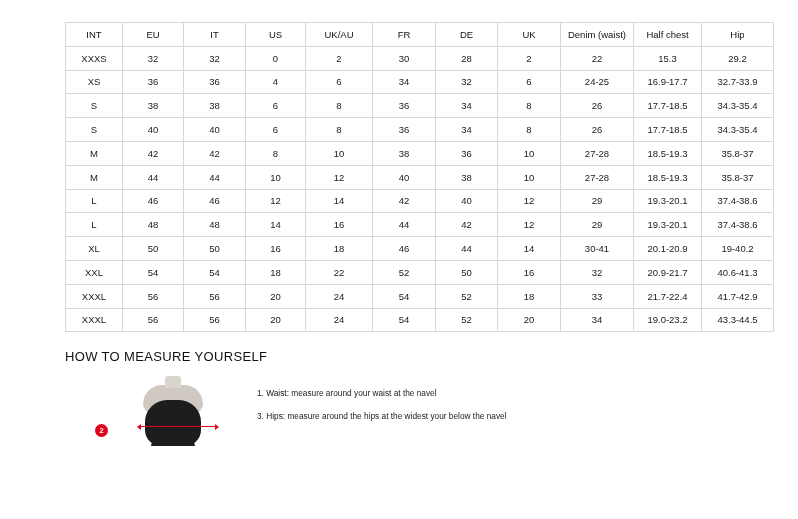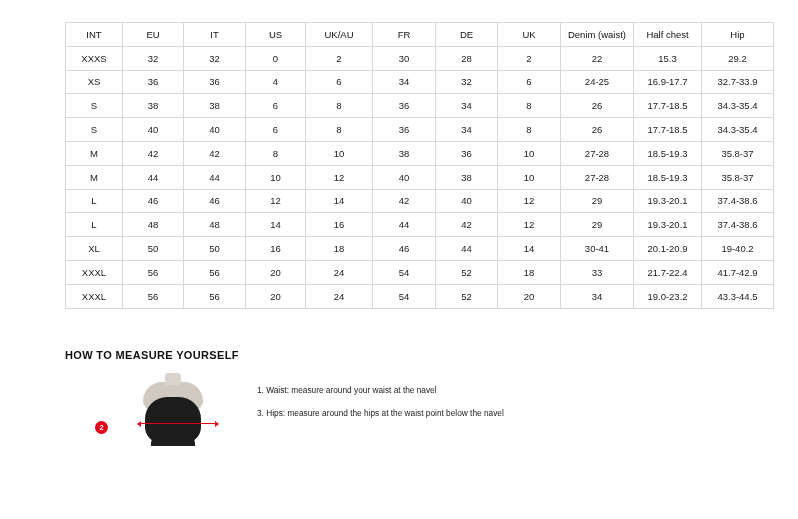--- a/index.html
+++ b/index.html
@@ -62,22 +62,22 @@
   col.c10 { width: 72px; }
 
   
   #howto {
     position: absolute;
     left: 65px;
     top: 349px;
     width: 700px;
   }
   #howto-title {
-    font-size: 11px;
-    font-weight: bold;
+    font-size: 13px;
+    font-weight: normal;
     letter-spacing: 0.35px;
     color: #111;
     margin-bottom: 12px;
   }
   #howto-body {
     position: relative;
     display: flex;
     align-items: flex-start;
   }
   #figure-box {
@@ -351,20 +351,33 @@
           <td>16</td>
           <td>18</td>
           <td>46</td>
           <td>44</td>
           <td>14</td>
           <td>30-41</td>
           <td>20.1-20.9</td>
           <td>19-40.2</td>
         </tr>
         <tr>
+          <td>XXL</td>
+          <td>54</td>
+          <td>54</td>
+          <td>18</td>
+          <td>22</td>
+          <td>52</td>
+          <td>50</td>
+          <td>16</td>
+          <td>32</td>
+          <td>20.9-21.7</td>
+          <td>40.6-41.3</td>
+        </tr>
+        <tr>
           <td>XXXL</td>
           <td>56</td>
           <td>56</td>
           <td>20</td>
           <td>24</td>
           <td>54</td>
           <td>52</td>
           <td>18</td>
           <td>33</td>
           <td>21.7-22.4</td>
@@ -413,20 +426,20 @@
         <div class="bullet" id="bullet-3">3</div>
       </div>
 
       <div id="instructions">
         <div class="instruction">
           <span class="num">1.</span>
           <b>Waist</b><span>: measure around your waist at the navel</span>
         </div>
         <div class="instruction">
           <span class="num">3.</span>
-          <b>Hips</b><span>: measure around the hips at the waist point below the navel</span>
+          <b>Hips</b><span>: measure around the hips at the widest your below the navel</span>
         </div>
       </div>
 
     </div>
   </div>
 
 </div>
 
 </body></html>

